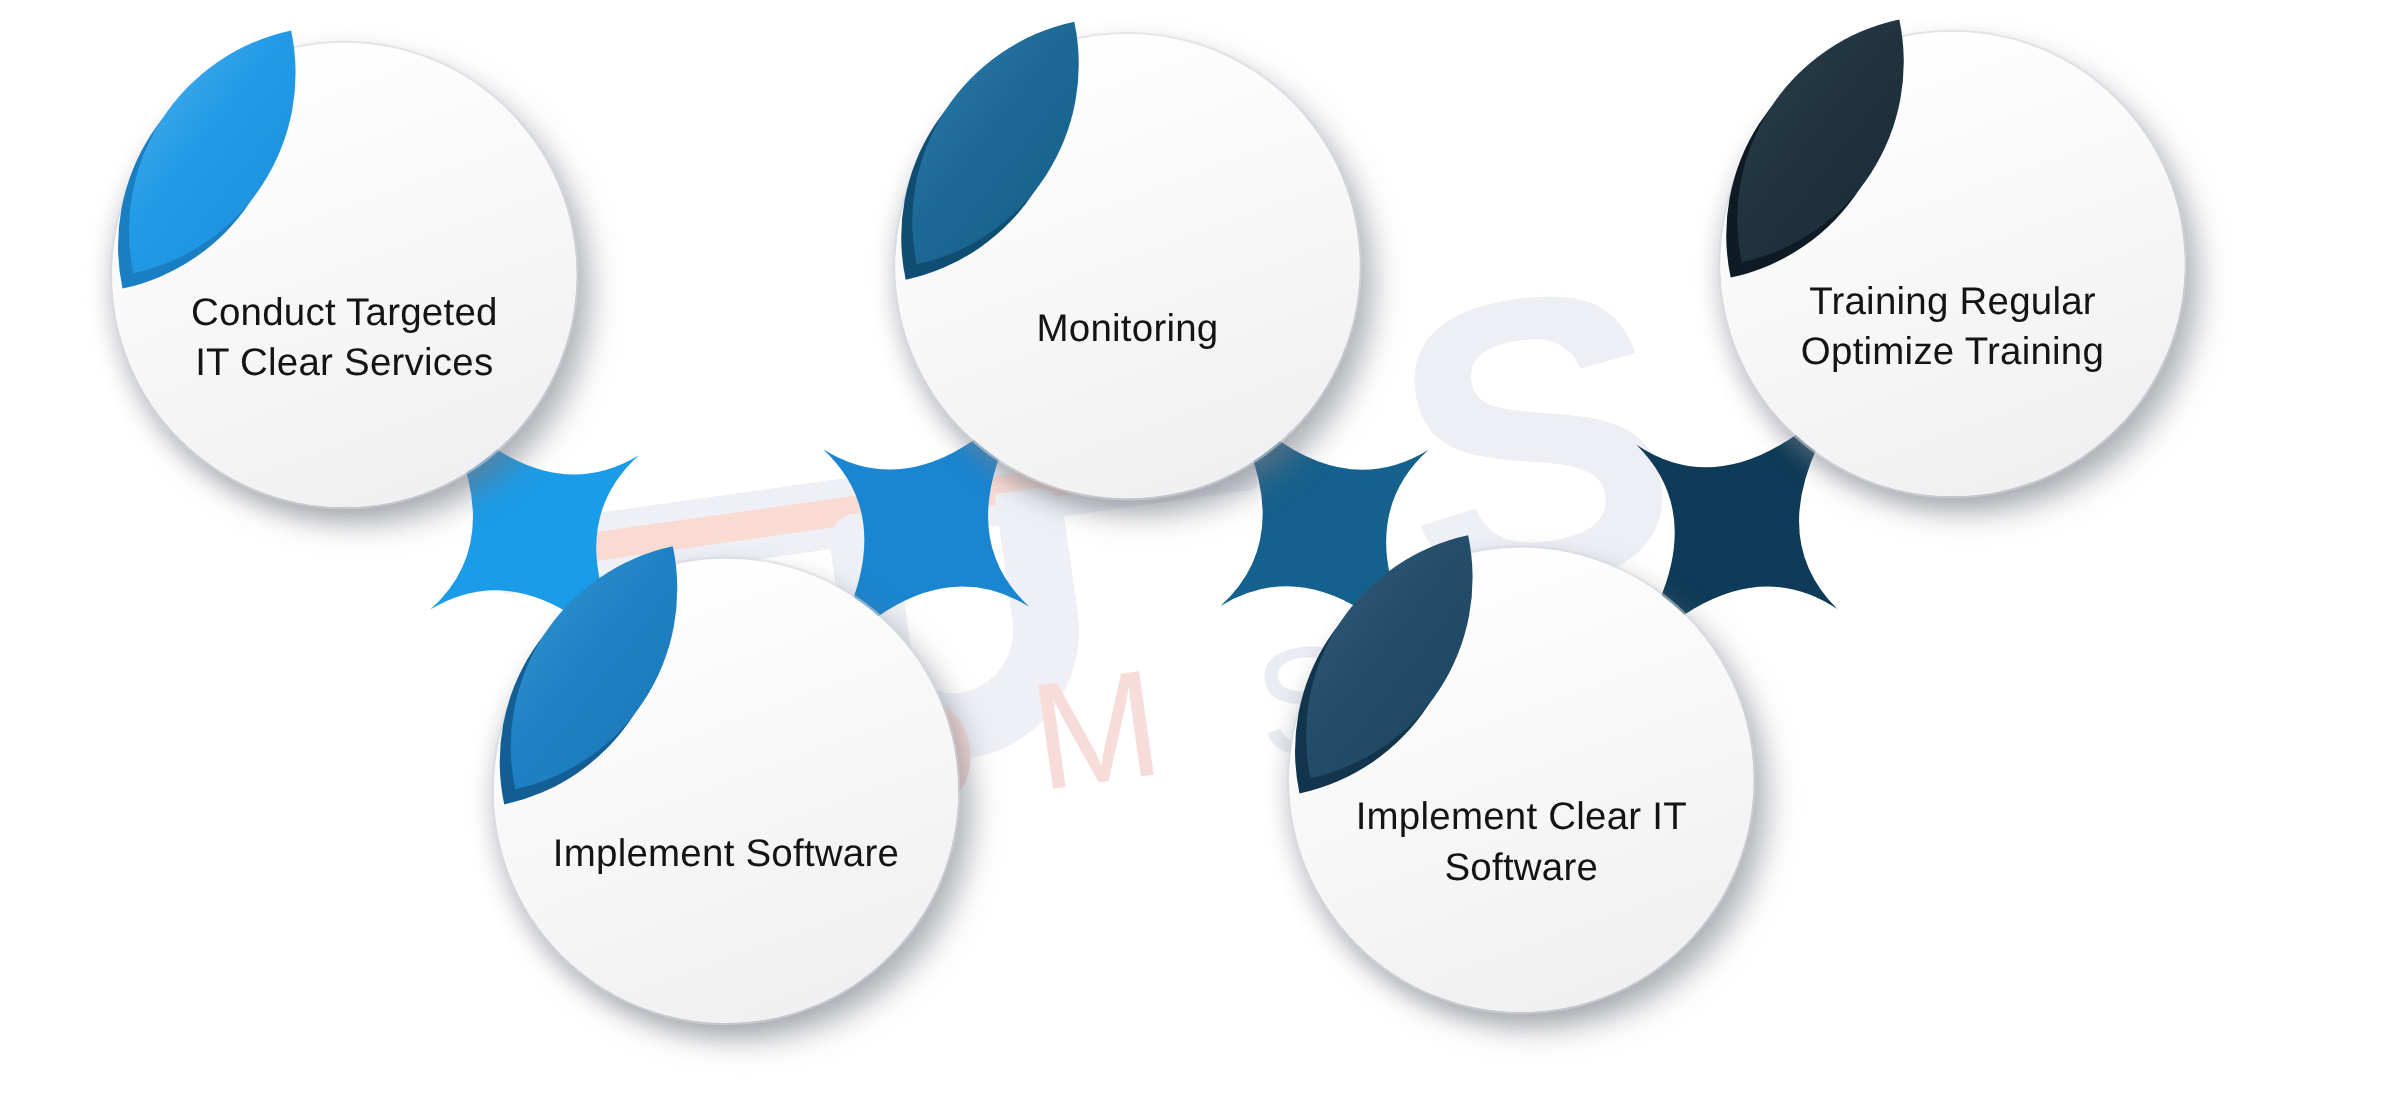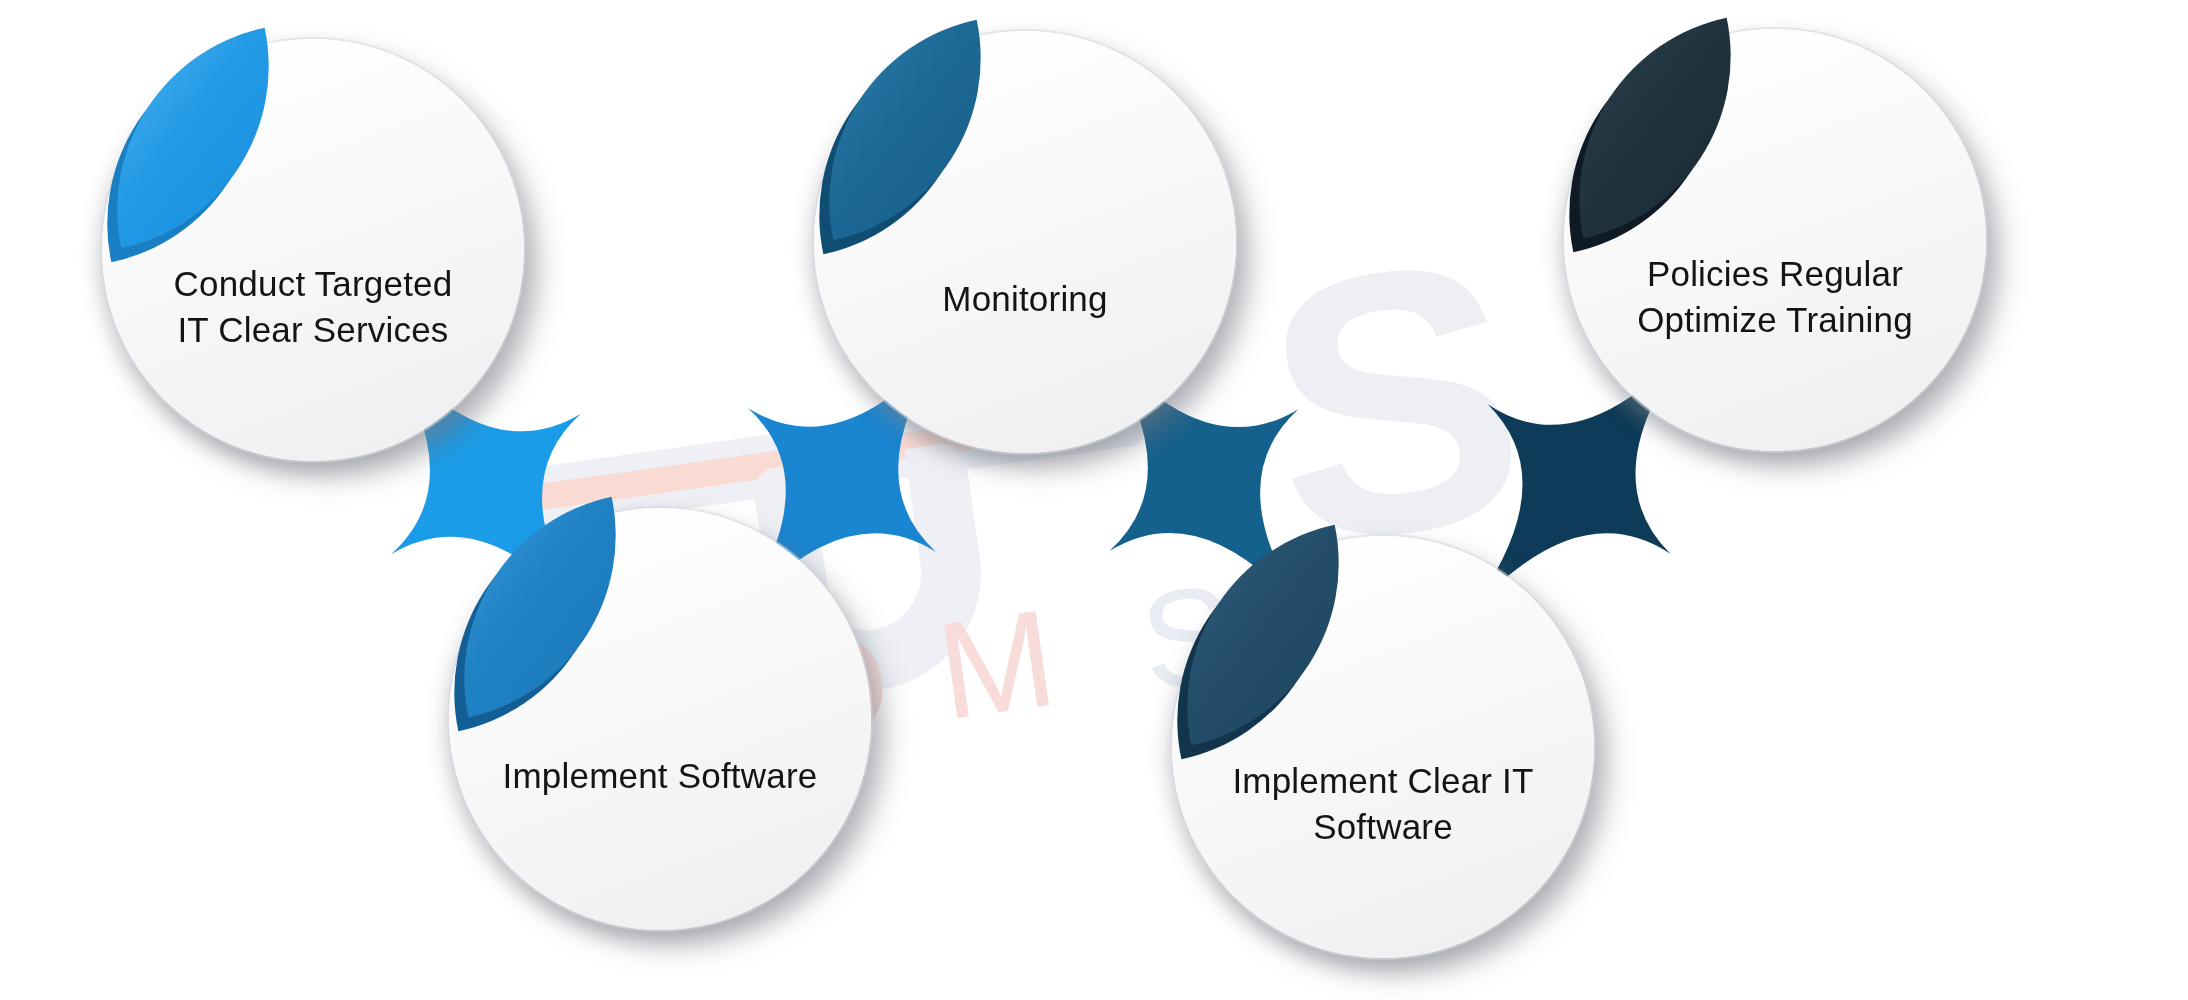--- a/index.html
+++ b/index.html
@@ -88,31 +88,31 @@
   </div>
 
   <div class="bubble" style="left:814px;top:31px">
     <div class="leaf-under" style="background: rgb(15, 77, 115);"></div>
     <div class="leaf" style="background: linear-gradient(140deg, rgb(47, 127, 174) 0%, rgb(29, 105, 150) 45%, rgb(23, 93, 136) 100%);"></div>
     <div class="label">
       <span>Monitoring</span>
     </div>
   </div>
 
-  <div class="bubble" style="left:1172px;top:536px">
+  <div class="bubble" style="left:1172px;top:498px">
     <div class="leaf-under" style="background: rgb(18, 53, 77);"></div>
     <div class="leaf" style="background: linear-gradient(140deg, rgb(53, 96, 126) 0%, rgb(35, 77, 105) 45%, rgb(29, 68, 95) 100%);"></div>
     <div class="label">
       <span>Implement Clear IT</span>
       <span>Software</span>
     </div>
   </div>
 
   <div class="bubble" style="left:1564px;top:29px">
     <div class="leaf-under" style="background: rgb(14, 27, 36);"></div>
     <div class="leaf" style="background: linear-gradient(140deg, rgb(46, 67, 80) 0%, rgb(32, 51, 63) 45%, rgb(25, 42, 52) 100%);"></div>
     <div class="label">
-      <span>Policies Regular</span>
+      <span>Training Regular</span>
       <span>Optimize Training</span>
     </div>
   </div>
 
 </div>
 
 </body></html>

